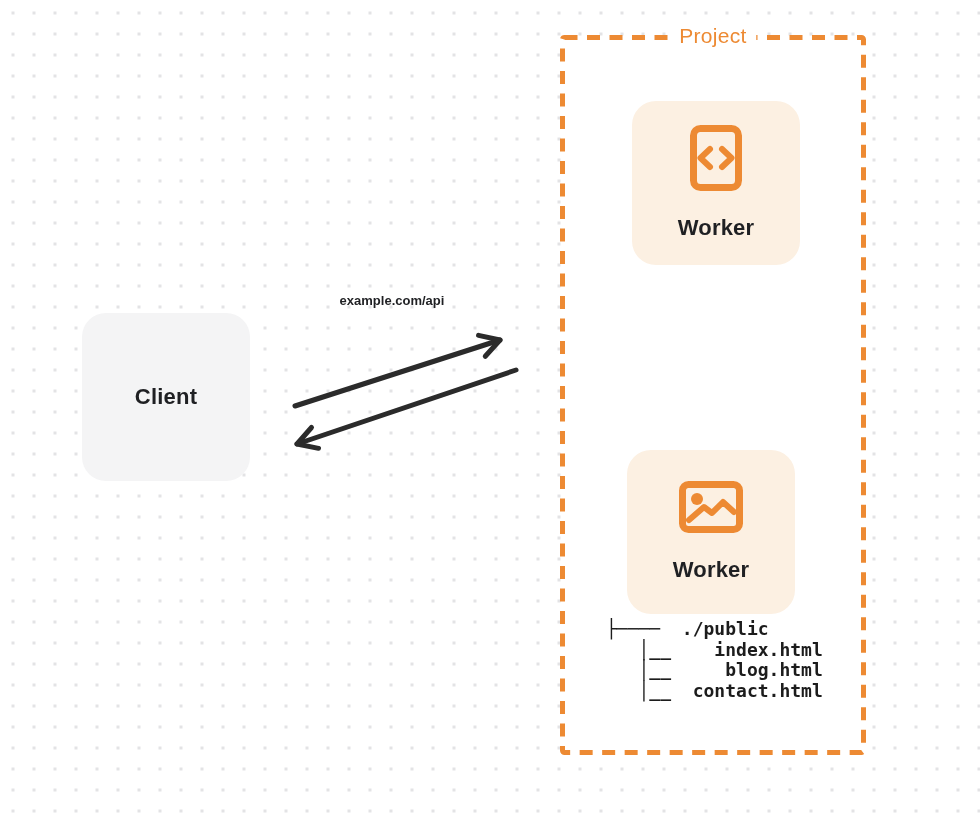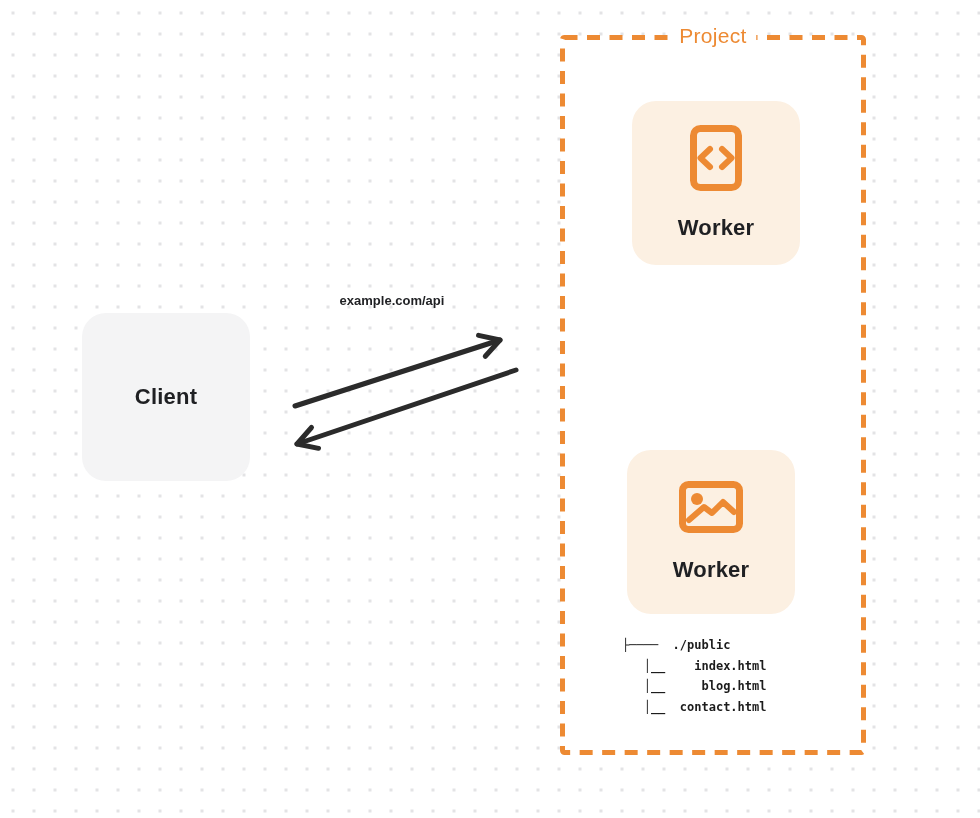--- a/index.html
+++ b/index.html
@@ -91,23 +91,23 @@
     fill: none;
   }
   .icon-fill {
     fill: var(--accent-orange, #ED8A33);
     stroke: none;
   }
   .tree {
     position: absolute;
     left: 606px;
     top: 619px;
-    margin: 16px;
+    margin: 0;
     font-family: "DejaVu Sans Mono", monospace;
-    font-size: 12px;
+    font-size: 18px;
     line-height: 20.5px;
     font-weight: 700;
     color: #1c1c1c;
     white-space: pre;
   }
   .api-label {
     position: absolute;
     left: 392px;
     top: 300px;
     transform: translate(-50%, -50%);

